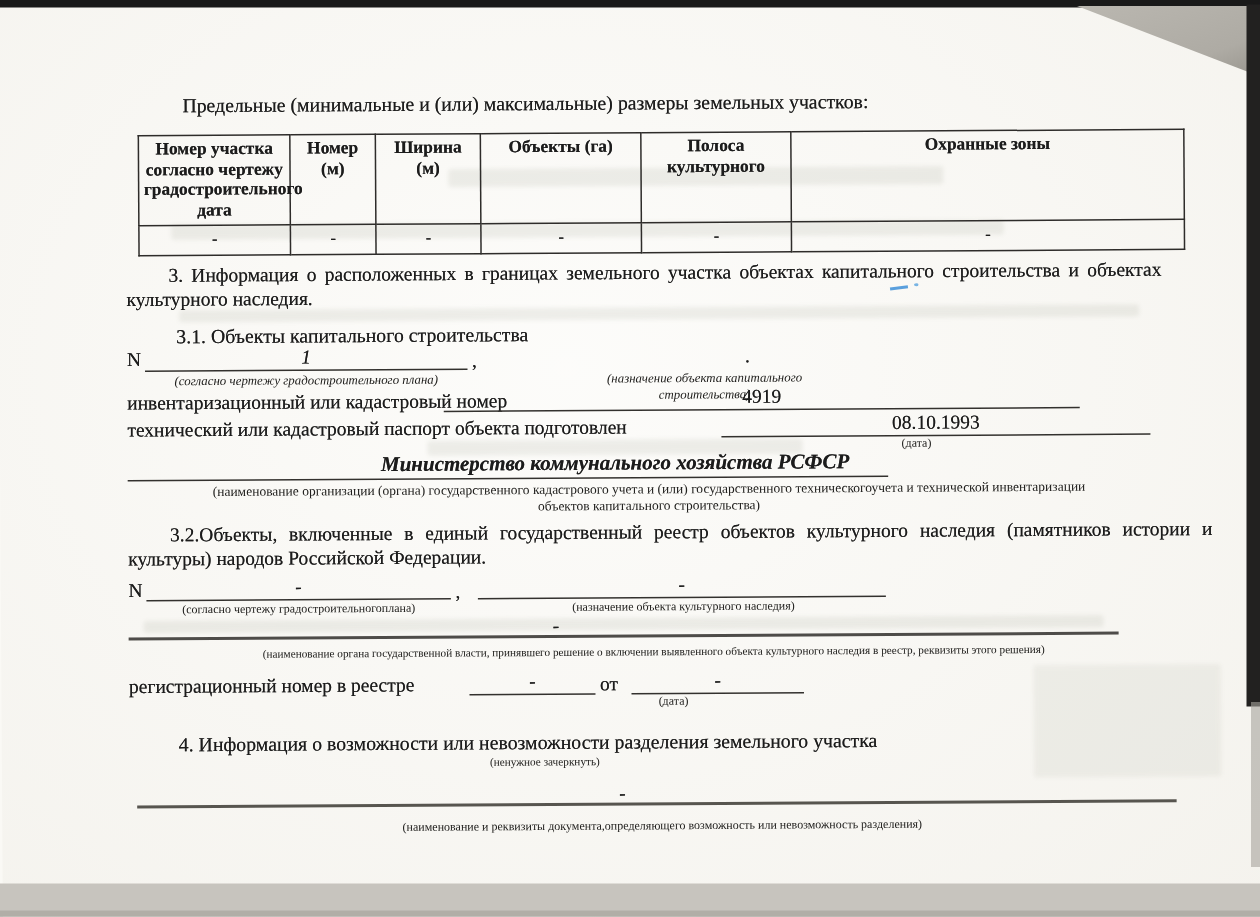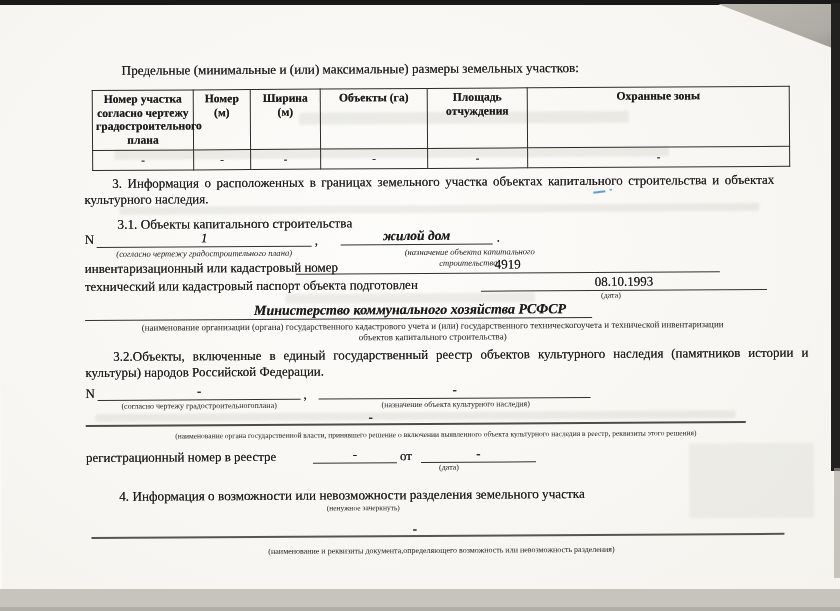--- a/index.html
+++ b/index.html
@@ -64,25 +64,25 @@
       <colgroup>
         <col style="width:101px">
           <col style="width:57px">
           <col style="width:70px">
         <col style="width:107px">
           <col style="width:100px">
           <col style="width:262px">
       </colgroup>
       <thead>
         <tr>
-          <th>Номер участка согласно чертежу градостроительного плана</th>
+          <th>Номер участка согласно чертежу градостроительного дата</th>
           <th>Номер (м)</th>
           <th>Ширина (м)</th>
           <th>Объекты (га)</th>
-          <th>Площадь отчуждения</th>
+          <th>Полоса культурного</th>
           <th>Охранные зоны</th>
         </tr>
       </thead>
       <tbody>
         <tr>
           <td>-</td>
           <td>-</td>
           <td>-</td>
           <td>-</td>
           <td>-</td>
@@ -93,23 +93,20 @@
 
     <div class="abs para ink" style="left:85px;top:174px;width:690px;">3. Информация о расположенных в границах земельного участка объектах капитального строительства и объектах культурного наследия.</div>
 
     <div class="abs h-num ink" style="left:118px;top:215px;">3.1. Объекты капитального строительства</div>
 
     <span class="abs label ink" style="left:85px;top:230px;">N</span>
     <div class="abs blank" style="left:97px;top:230px;width:215px;">
       <span class="entry-i ink">1</span>
     </div>
     <span class="abs label ink" style="left:315px;top:232px;">,</span>
-    <div class="abs blank" style="left:341px;top:229px;width:152px;">
-      <span class="entry-bi ink">жилой дом</span>
-    </div>
     <span class="abs label ink" style="left:497px;top:230px;">.</span>
 
     <div class="abs cap cap-md" style="left:97px;top:247px;width:215px;font-style:italic;">(согласно чертежу  градостроительного плана)</div>
     <div class="abs cap cap-md" style="left:385px;top:247px;width:170px;font-style:italic;">(назначение объекта капитального строительства)</div>
 
     <span class="abs label ink" style="left:85px;top:259px;">инвентаризационный или кадастровый номер</span>
     <div class="abs blank" style="left:296px;top:258px;width:424px;">
       <span class="ink">4919</span>
     </div>
 

